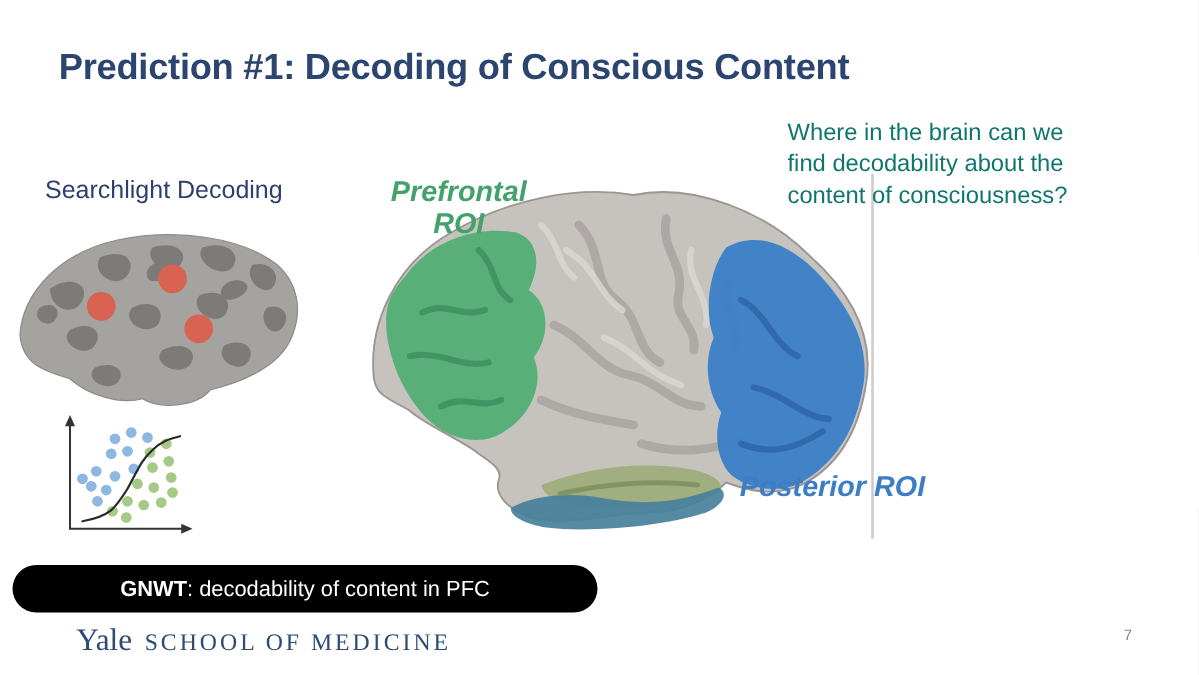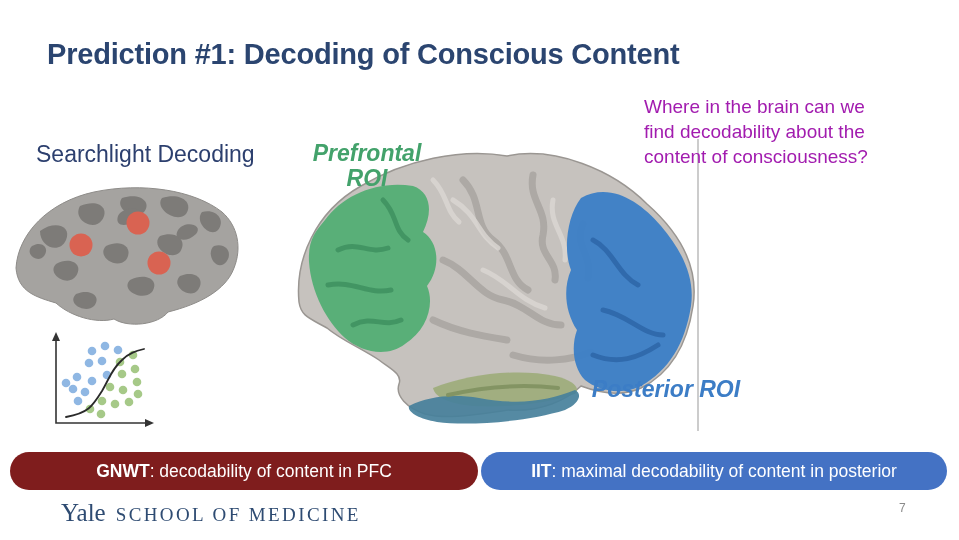--- a/index.html
+++ b/index.html
@@ -5,42 +5,42 @@
   html,body { margin:0; padding:0; background:#e8e8e8; }
   .slide {
     position:relative; width:959px; height:540px; background:#ffffff;
     font-family:"Liberation Sans", sans-serif; overflow:hidden; margin:0 auto;
   }
   .title {
     position:absolute; left:47px; top:38px; font-size:29px; font-weight:600;
     color:#2b4570; letter-spacing:-0.2px; white-space:nowrap;
   }
   .searchlight-heading {
-    position:absolute; left:36px; top:141px; font-size:23px; color:#2c3f6e; white-space:nowrap;
+    position:absolute; left:36px; top:141px; font-size:20px; color:#2c3f6e; white-space:nowrap;
   }
   .question {
-    position:absolute; left:644px; top:94px; width:292px; font-size:19px;
-    line-height:25px; color:#a21caf; z-index:3;
+    position:absolute; left:630px; top:94px; width:292px; font-size:19px;
+    line-height:25px; color:#0f766e; z-index:3;
   }
   .divider {
     position:absolute; left:697px; top:139px; width:2px; height:292px;
     background:#cccccc; z-index:1;
   }
   .roi-label {
     position:absolute; font-style:italic; font-weight:bold; font-size:23px;
     text-align:center; line-height:1.08; z-index:4;
   }
   #prefrontal-label { left:292px; top:141px; width:150px; color:#43a26b; }
   #posterior-label  { left:553px; top:377px; width:158px; color:#3c7dc6;margin-left:34px; }
   .pill {
     position:absolute; top:452px; height:38px; border-radius:19px; color:#ffffff;
     font-size:17.5px; display:flex; align-items:center; justify-content:center;
     white-space:pre; z-index:5;
   }
-  #gnwt-pill { left:10px;  width:468px; background:#7f1d1d; }
+  #gnwt-pill { left:10px;  width:468px; background:#000000; }
   #iit-pill  { left:481px; width:466px; background:#4472c4; }
   .pill .term { font-weight:700; }
   .footer {
     position:absolute; left:61px; top:499px; display:flex; align-items:baseline;
     color:#2e4b72; font-family:"Liberation Serif", serif;
   }
   .brand { font-size:25px; }
   .division { font-size:19px; letter-spacing:2.4px; margin-left:10px; }
   .pagenum { position:absolute; left:899px; top:501px; font-size:12px; color:#8a8a8a; }
   .figure-svg { position:absolute; z-index:2; }
@@ -173,23 +173,20 @@
 
   <div class="question">
     <div>Where in the brain can we</div>
     <div>find decodability about the</div>
     <div>content of consciousness?</div>
   </div>
 
   <div id="gnwt-pill" class="pill">
     <span class="term">GNWT</span><span>: decodability of content in PFC</span>
   </div>
-  <div id="iit-pill" class="pill">
-    <span class="term">IIT</span><span>: maximal decodability of content in posterior</span>
-  </div>
 
   <div class="footer">
     <span class="brand">Yale</span>
     <span class="division">SCHOOL OF MEDICINE</span>
   </div>
 
   <div class="pagenum">7</div>
 
 </div>
 

